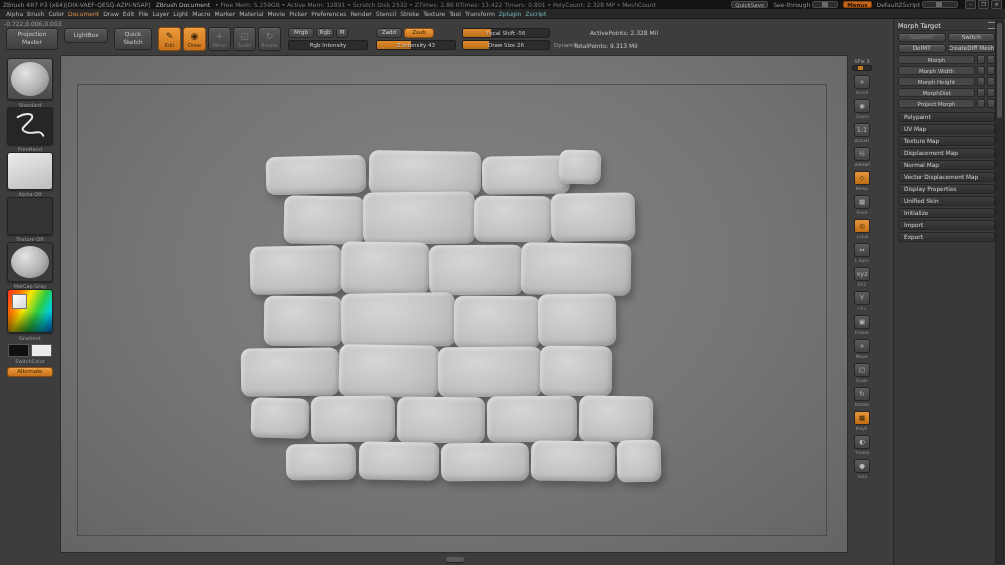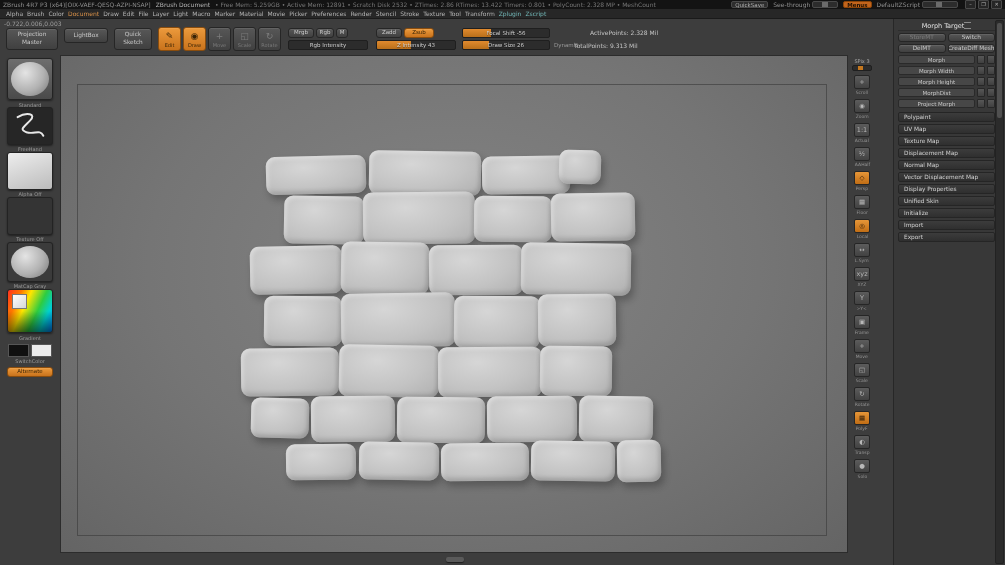--- a/index.html
+++ b/index.html
@@ -112,21 +112,21 @@
     line-height:13px;text-align:center;box-sizing:border-box;overflow:hidden;}
   .shelf-item.active .shelf-icon{background:linear-gradient(#e69638,#c06d15);color:#33200a;}
   .shelf-label{font-size:5px;color:#969696;line-height:7px;transform:scale(.9);}
 
   
   #right-panel{
     position:absolute;left:893px;top:19px;width:112px;height:546px;
     background:#383838;border-left:1px solid #272727;box-sizing:border-box;
   }
   #rp-content{position:absolute;left:4px;top:2px;width:97px;}
-  .rp-title-row{display:flex;align-items:center;justify-content:center;
+  .rp-title-row{display:flex;align-items:center;justify-content:space-between;
     height:9px;margin-bottom:2px;border-bottom:1px solid #2d2d2d;}
   .rp-title{font-size:6.5px;color:#e2e2e2;}
   .rp-title-icon{width:7px;height:5px;
     border-top:1px solid #8a8a8a;border-bottom:1px solid #8a8a8a;}
   .rp-btnrow{display:flex;gap:2px;margin-bottom:2px;}
   .rp-btn{position:static;flex:1;height:9px;font-size:5.8px;overflow:hidden;white-space:nowrap;}
   .rp-srow{display:flex;gap:2px;margin-bottom:2px;}
   .rp-groove{flex:1;height:9px;background:#474747;border:1px solid #2a2a2a;border-radius:2px;
     text-align:center;font-size:5.5px;line-height:8px;color:#c6c6c6;box-sizing:border-box;overflow:hidden;}
   .rp-mini{width:8px;height:9px;background:linear-gradient(#575757,#404040);

